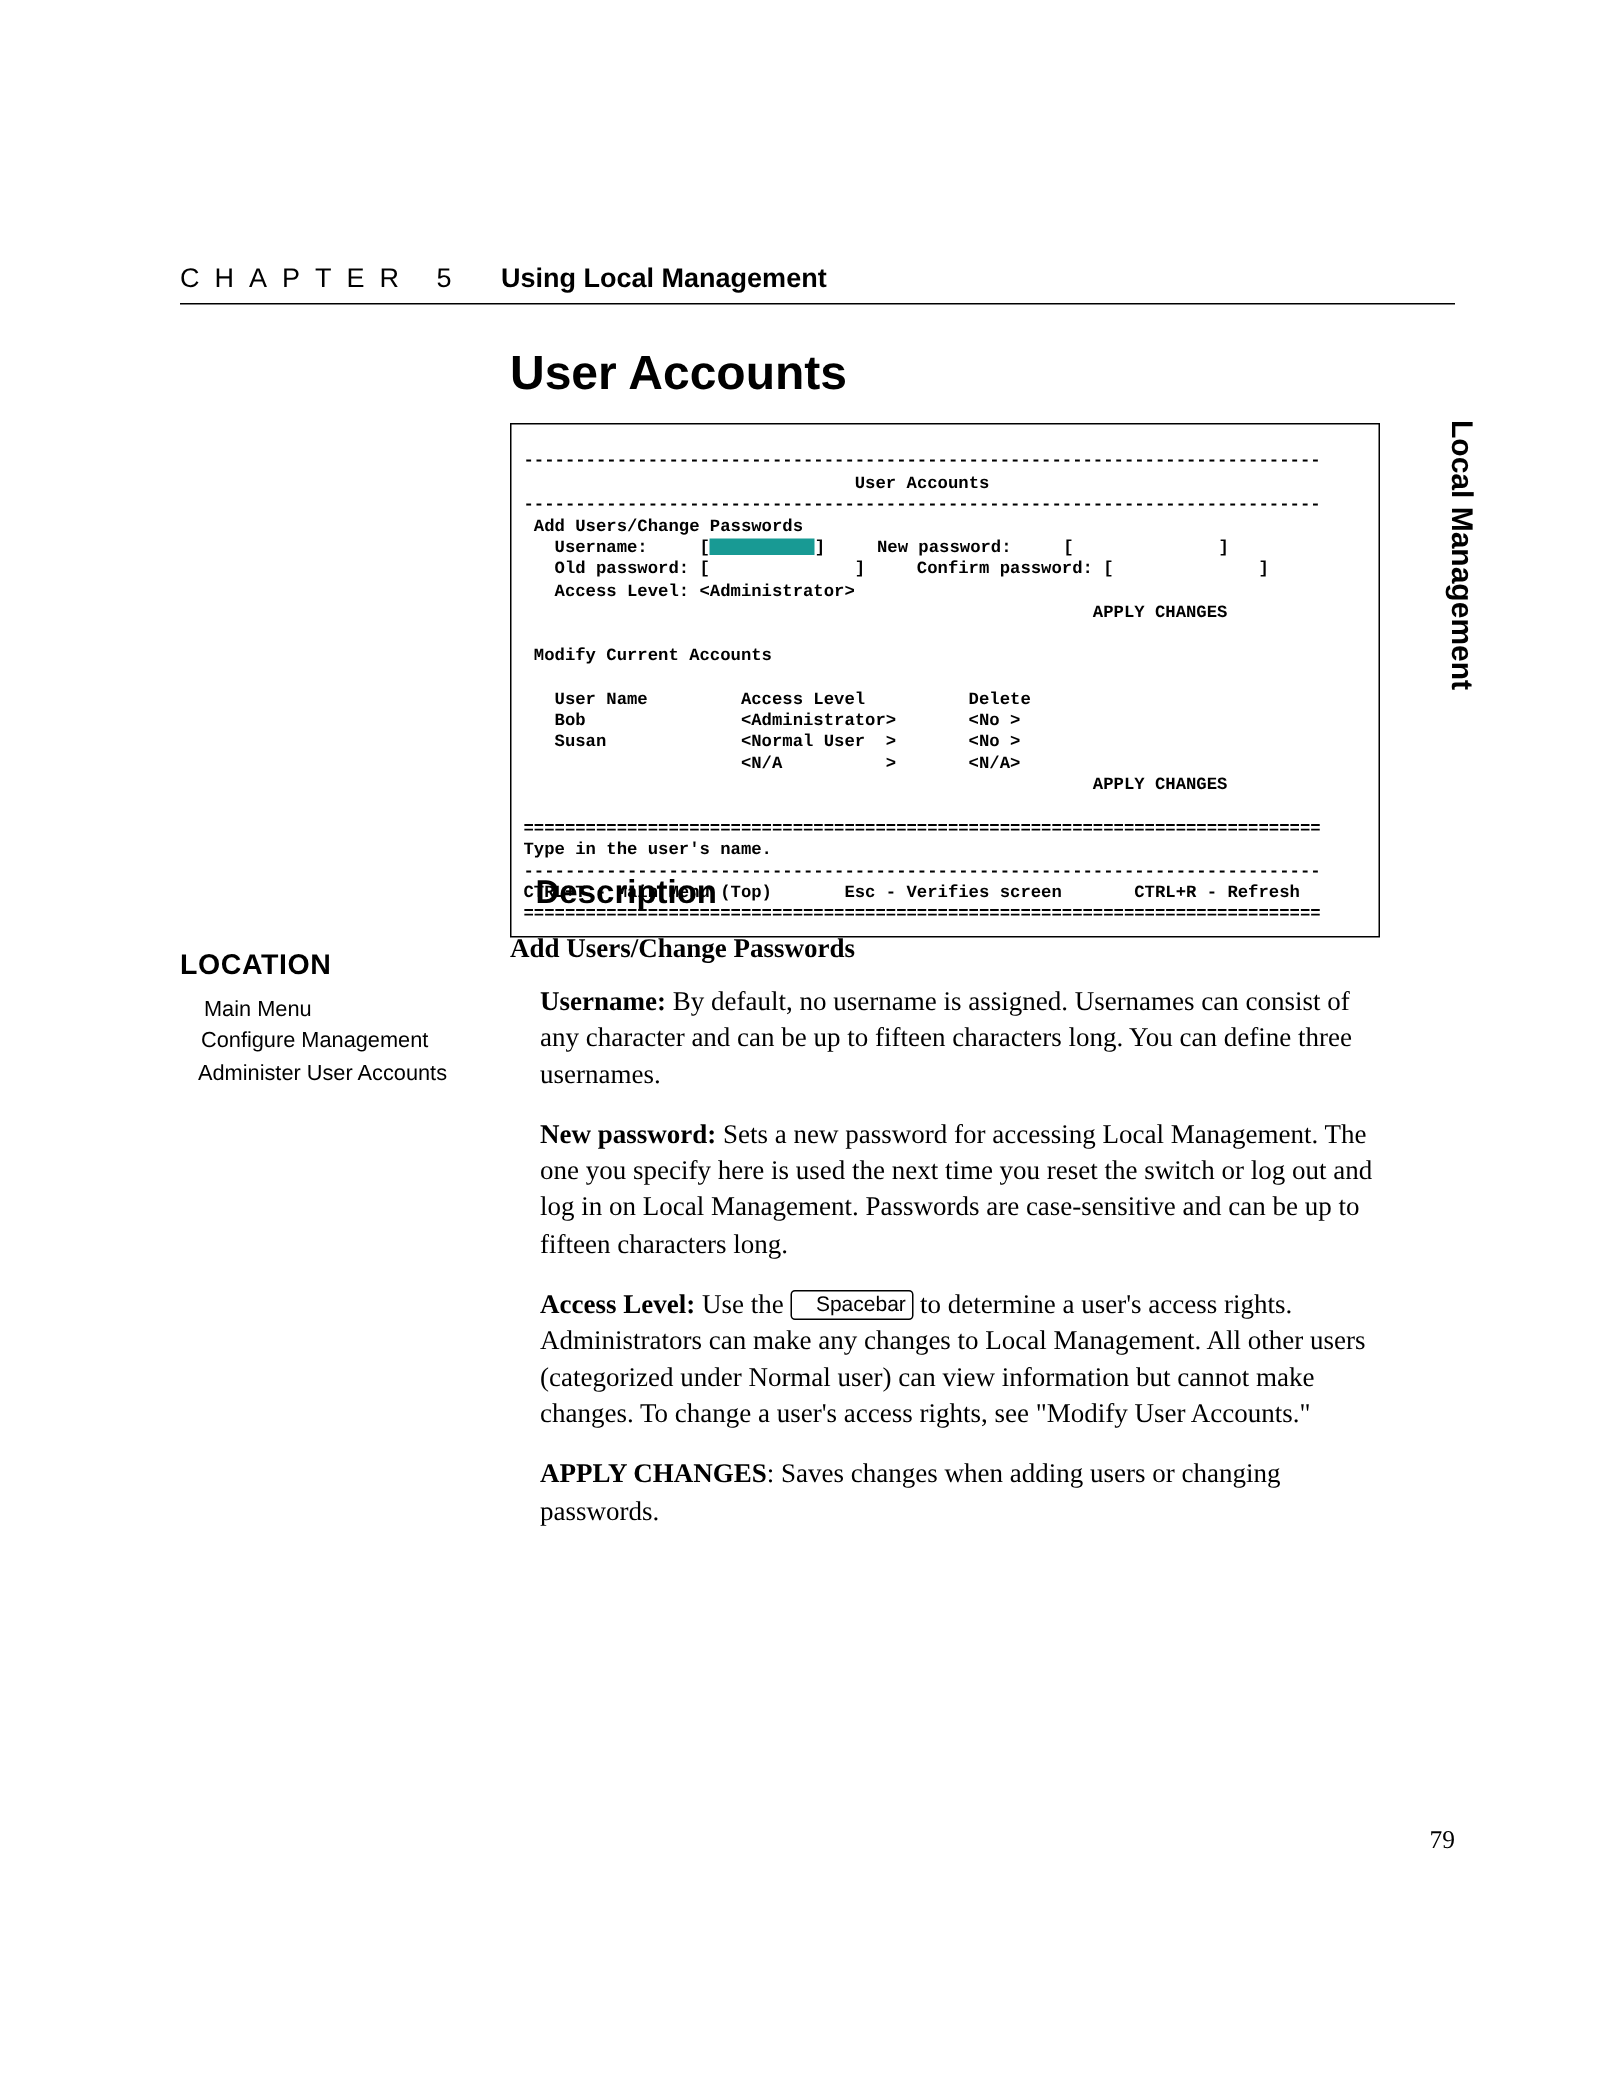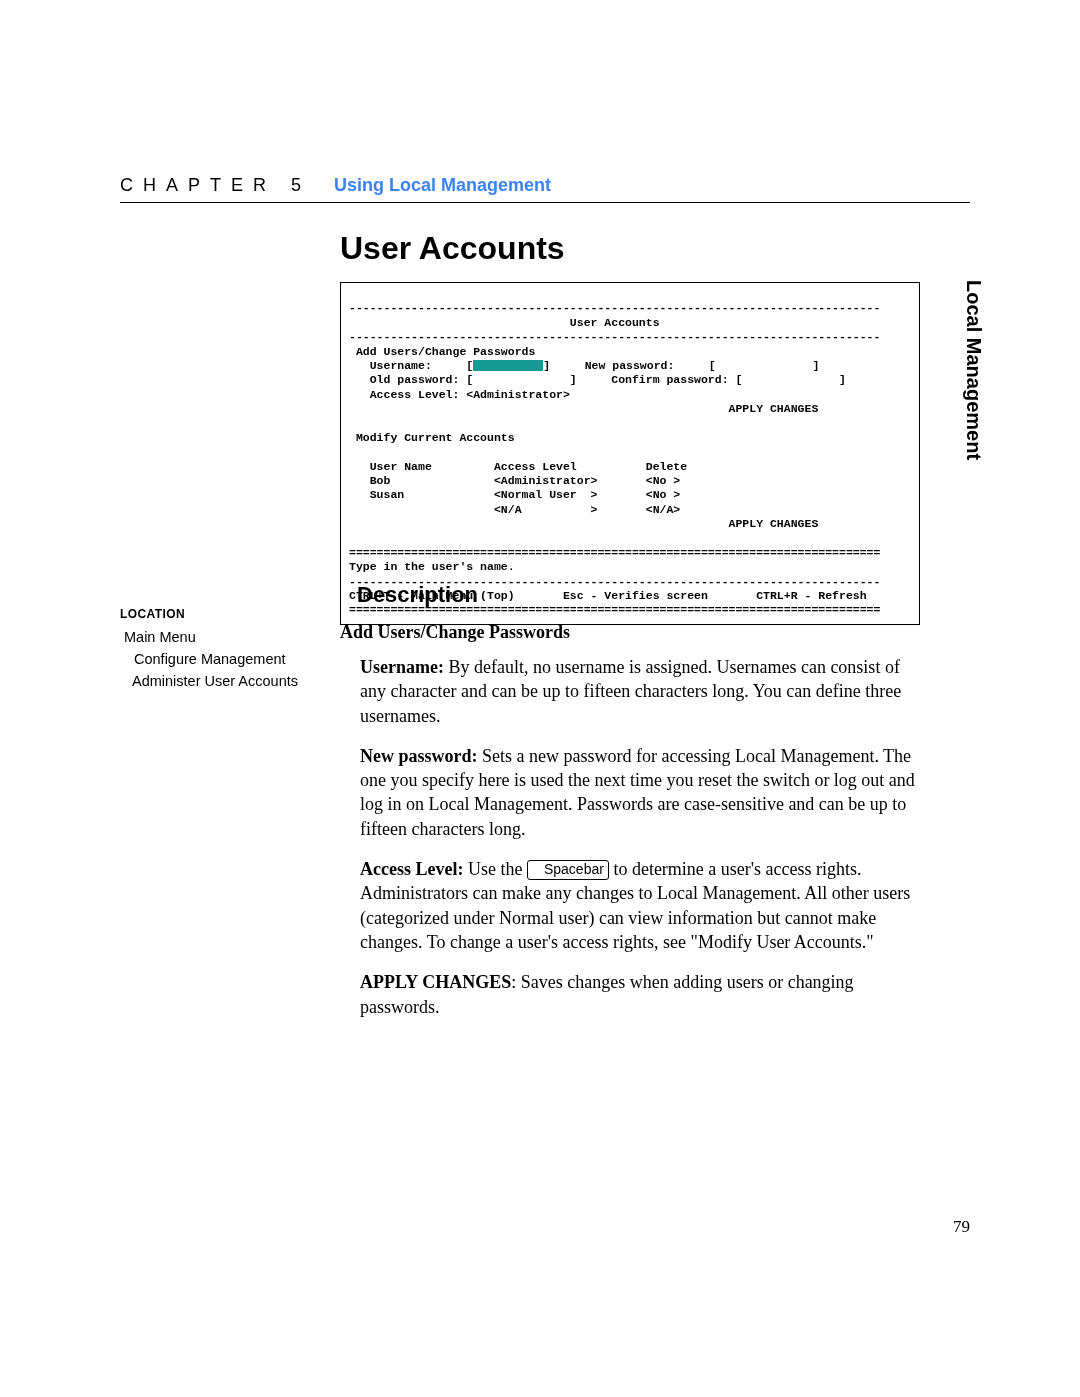--- a/index.html
+++ b/index.html
@@ -26,21 +26,21 @@
     padding-bottom: 6px;
     font-family: Arial, Helvetica, sans-serif;
     font-size: 18px;
   }
   .chapter-label {
     letter-spacing: 10px;
     font-size: 18px;
     text-align: right;
   }
   .section-title {
-    color: #3b82f6;
+    color: #000000;
     font-weight: bold;
     margin-left: 18px;
   }
   .tab-label {
     position: absolute;
     top: 280px;
     right: 95px;
     font-family: Arial, Helvetica, sans-serif;
     font-weight: bold;
     font-size: 20px;
@@ -80,25 +80,26 @@
     position: absolute;
     top: 605px;
     left: 120px;
     width: 200px;
     font-family: Arial, Helvetica, sans-serif;
     font-size: 14.5px;
     line-height: 1.5;
   }
   .location-heading {
     font-weight: bold;
-    font-size: 12px;
+    font-size: 19px;
     letter-spacing: 0.4px;
     margin-bottom: 4px;
-  }
-  .loc-l1 { margin-left: 4px; }
+    margin-top: 25px;
+  }
+  .loc-l1 { margin-left: 16px; }
   .loc-l2 { margin-left: 14px; white-space: nowrap; }
   .loc-l3 { margin-left: 12px; white-space: nowrap; }
   .content-col {
     position: absolute;
     top: 582px;
     left: 340px;
     width: 580px;
   }
   .desc-heading {
     font-family: Arial, Helvetica, sans-serif;

